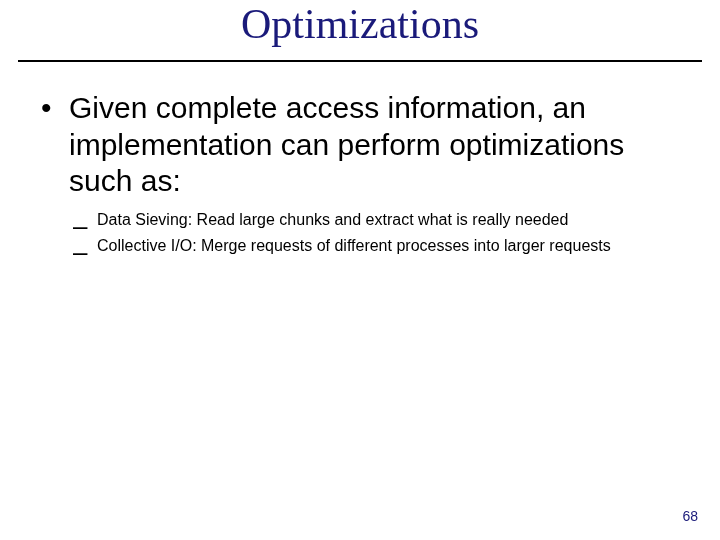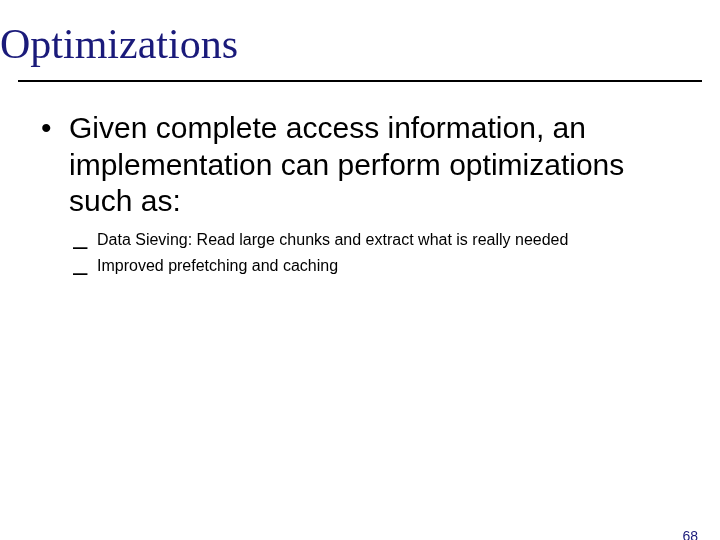--- a/index.html
+++ b/index.html
@@ -16,22 +16,21 @@
   .slide {
     width: 720px;
     height: 540px;
     position: relative;
     box-sizing: border-box;
   }
   .title {
     font-family: "Times New Roman", Times, serif;
     color: #1a1a7a;
     font-size: 42px;
-    text-align: left;
-    margin-top: 20px;
+    text-align: center;
     margin-bottom: 12px;
   }
   .rule {
     border: none;
     border-top: 2px solid #000000;
     margin: 0 18px 28px 18px;
   }
   .body {
     padding: 0 48px 0 33px;
   }
@@ -89,19 +88,19 @@
 
 <div class="slide">
   <div class="title">Optimizations</div>
   <hr class="rule">
   <div class="body">
     <ul class="top">
       <li>
         <span>Given complete access information, an implementation can perform optimizations such as:</span>
         <ul class="sub">
           <li>Data Sieving: Read large chunks and extract what is really needed</li>
-          <li>Improved prefetching and caching</li>
+          <li>Collective I/O: Merge requests of different processes into larger requests</li>
         </ul>
       </li>
     </ul>
   </div>
   <div class="pagenum">68</div>
 </div>
 
 </body></html>

